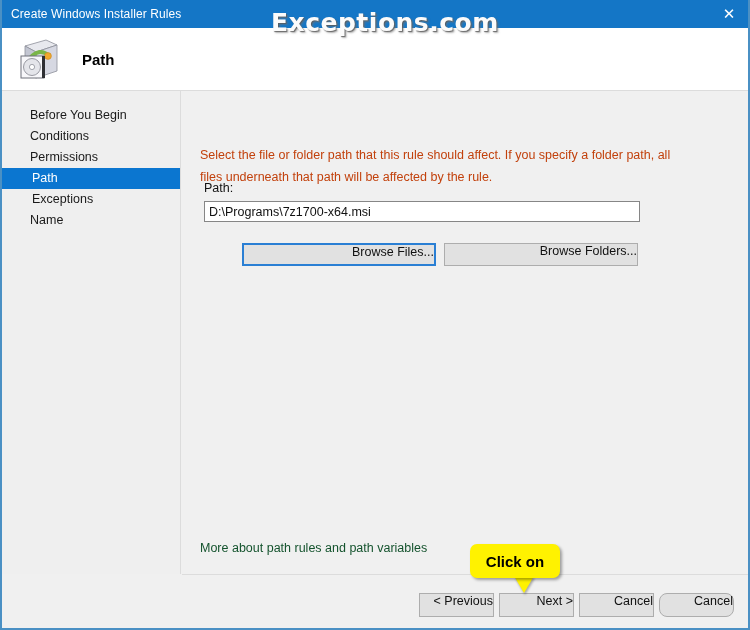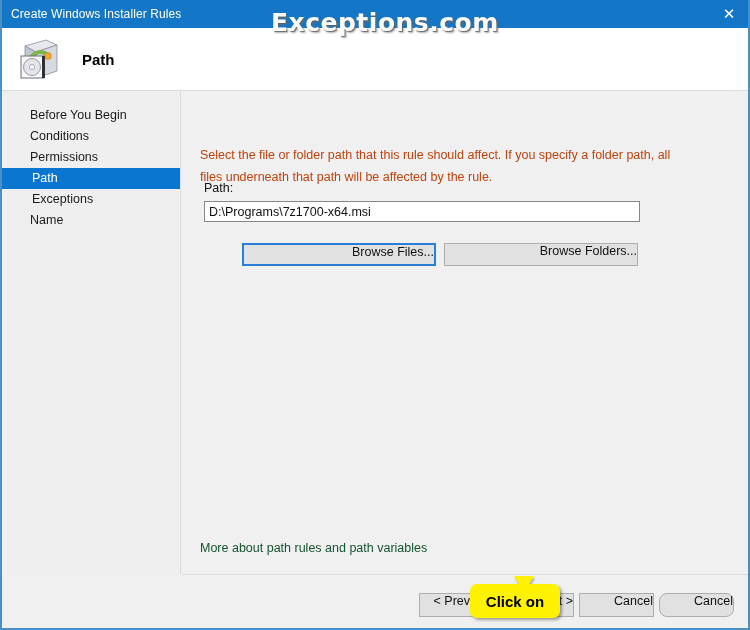--- a/index.html
+++ b/index.html
@@ -221,21 +221,20 @@
     background: #fff200;
     border-radius: 7px;
     box-shadow: 2px 2px 3px rgba(0,0,0,0.35);
     display: flex;
     align-items: center;
     justify-content: center;
     font-size: 15px;
     font-weight: bold;
     color: #000000;
     z-index: 30;
-    margin-top: 40px;
   }
   .callout-tip {
     position: absolute;
     left: 512px;
     top: 576px;
     width: 0;
     height: 0;
     border-left: 10px solid transparent;
     border-right: 10px solid transparent;
     border-top: 17px solid #fff200;

